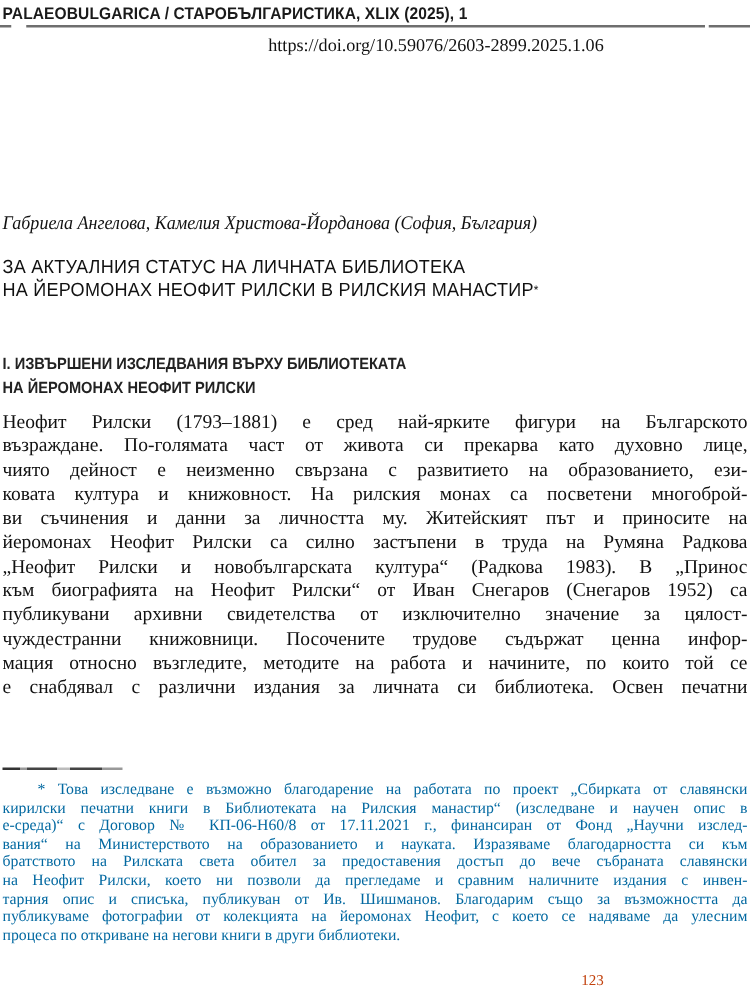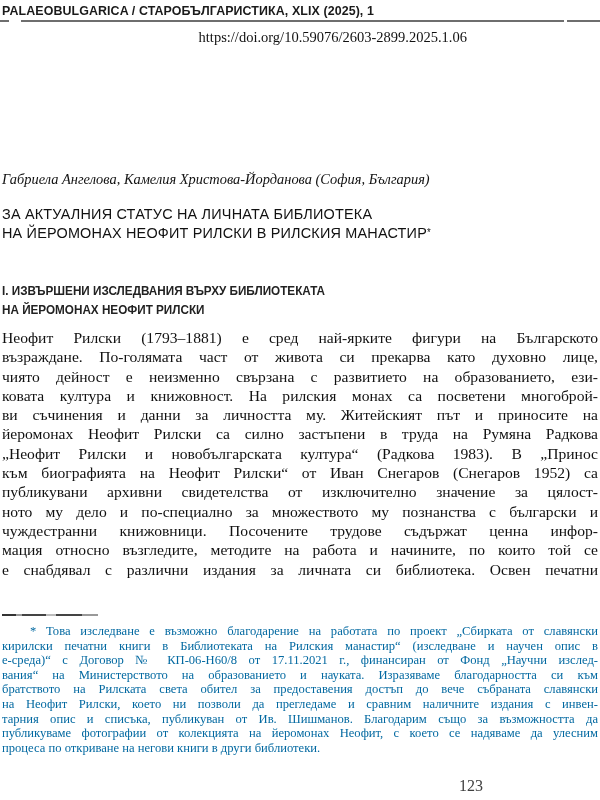--- a/index.html
+++ b/index.html
@@ -12,21 +12,21 @@
     position: absolute; left: 2px; top: 3px; font-size: 13.5px; letter-spacing: 0.1px;
     font-family: "Liberation Sans", "DejaVu Sans", sans-serif; font-weight: bold; color: #1a1a1a;
     transform: scaleX(0.92); transform-origin: left top; white-space: nowrap;
   }
   .head-rule {
     position: absolute; left: 0; top: 20px; width: 600px; height: 2px; background: #6e6e6e;
   }
   .head-rule-gap1 { position: absolute; left: 9px; top: 19px; width: 12px; height: 4px; background: #fff; }
   .head-rule-gap2 { position: absolute; left: 564px; top: 19px; width: 3px; height: 4px; background: #fff; }
   .doi {
-    position: absolute; right: 18px; top: 29px; font-size: 14.5px; white-space: nowrap; color: #111; padding-left: 20px;
+    position: absolute; right: 2px; top: 29px; font-size: 14.5px; white-space: nowrap; color: #111; padding-left: 20px;
   }
   .authors {
     position: absolute; left: 2px; top: 170px; font-size: 15.5px; font-style: italic; white-space: nowrap;
     transform: scaleX(0.93); transform-origin: left top;
   }
   .title {
     position: absolute; left: 2px; top: 204px; font-size: 15.2px; line-height: 19px; white-space: nowrap;
     font-family: "Liberation Sans", "DejaVu Sans", sans-serif; letter-spacing: 0.2px;
     transform: scaleX(0.95); transform-origin: left top;
   }
@@ -49,21 +49,21 @@
   }
   .footnote {
     position: absolute; left: 2px; top: 624px; width: 596px; font-size: 12.6px; line-height: 14.6px; color: #0369a1;
   }
   .footnote .line {
     display: block; white-space: nowrap; text-align: justify; text-align-last: justify; width: 596px; overflow: hidden;
   }
   .footnote .line.indent { padding-left: 28px; width: 568px; }
   .footnote .line.last { text-align-last: left; }
   .page-num {
-    position: absolute; right: 2px; top: 777px; font-size: 16px; color: #404040;
+    position: absolute; right: 2px; top: 777px; font-size: 12px; color: #c2410c;
   }
 </style>
 </head>
 <body>
 
 <div class="page">
 
   <div class="running-head">PALAEOBULGARICA / СТАРОБЪЛГАРИСТИКА, XLIX (2025), 1</div>
   <div class="head-rule"></div>
   <div class="head-rule-gap1"></div>
@@ -85,21 +85,20 @@
   <div class="body-text">
     <span class="line">Неофит Рилски (1793–1881) е сред най-ярките фигури на Българското</span>
     <span class="line">възраждане. По-голямата част от живота си прекарва като духовно лице,</span>
     <span class="line">чиято дейност е неизменно свързана с развитието на образованието, ези-</span>
     <span class="line">ковата култура и книжовност. На рилския монах са посветени многоброй-</span>
     <span class="line">ви съчинения и данни за личността му. Житейският път и приносите на</span>
     <span class="line">йеромонах Неофит Рилски са силно застъпени в труда на Румяна Радкова</span>
     <span class="line">„Неофит Рилски и новобългарската култура“ (Радкова 1983). В „Принос</span>
     <span class="line">към биографията на Неофит Рилски“ от Иван Снегаров (Снегаров 1952) са</span>
     <span class="line">публикувани архивни свидетелства от изключително значение за цялост-</span>
-    <span class="line">ното му дело и по-специално за множеството му познанства с български и</span>
     <span class="line">чуждестранни книжовници. Посочените трудове съдържат ценна инфор-</span>
     <span class="line">мация относно възгледите, методите на работа и начините, по които той се</span>
     <span class="line">е снабдявал с различни издания за личната си библиотека. Освен печатни</span>
   </div>
 
   <div class="fn-rule"></div>
 
   <div class="footnote">
     <span class="line indent">* Това изследване е възможно благодарение на работата по проект „Сбирката от славянски</span>
     <span class="line">кирилски печатни книги в Библиотеката на Рилския манастир“ (изследване и научен опис в</span>

